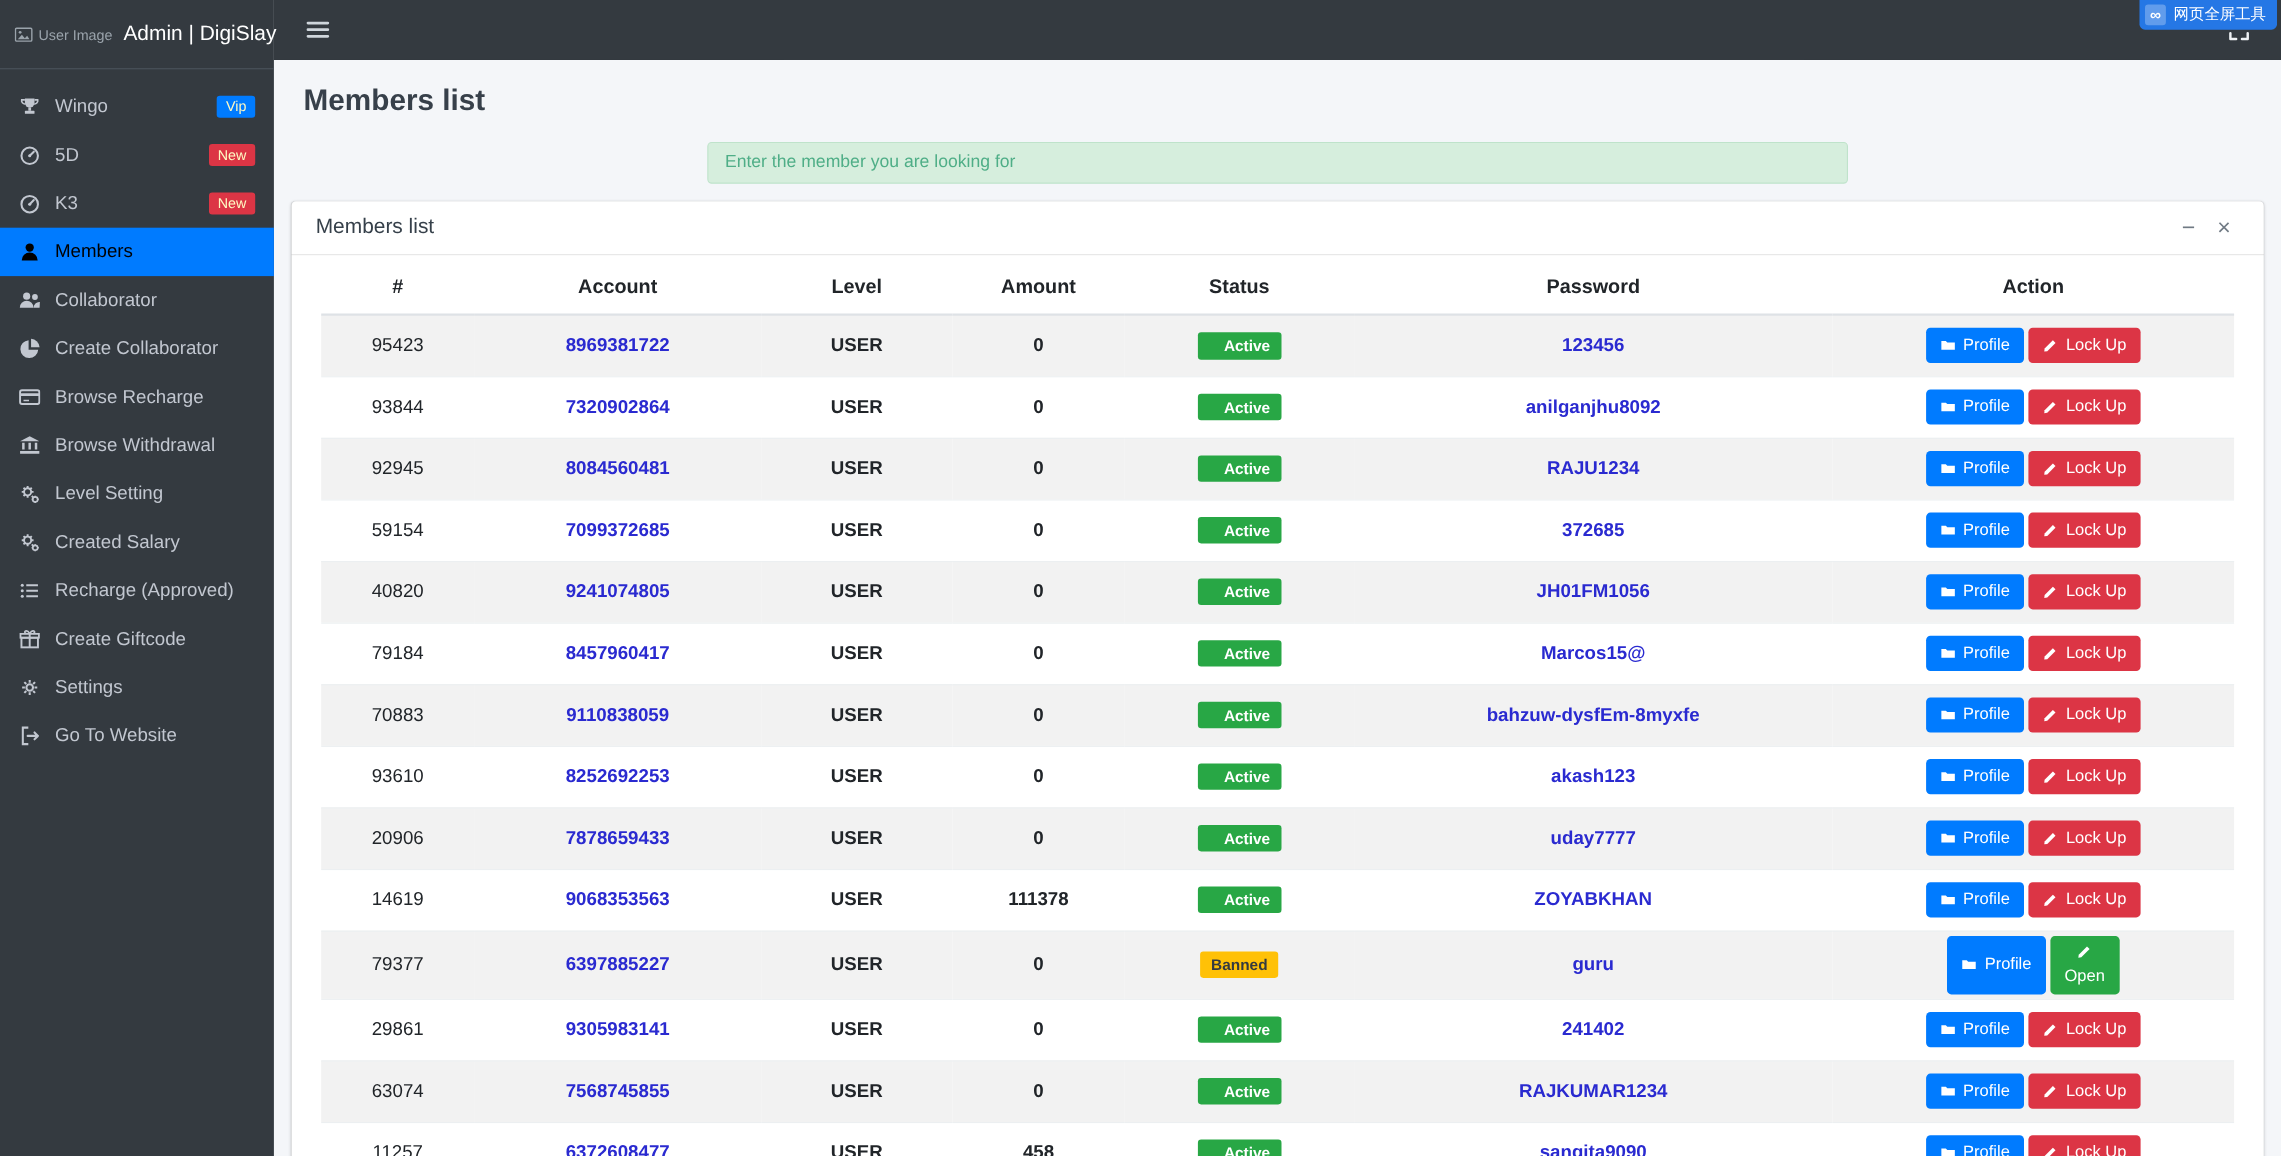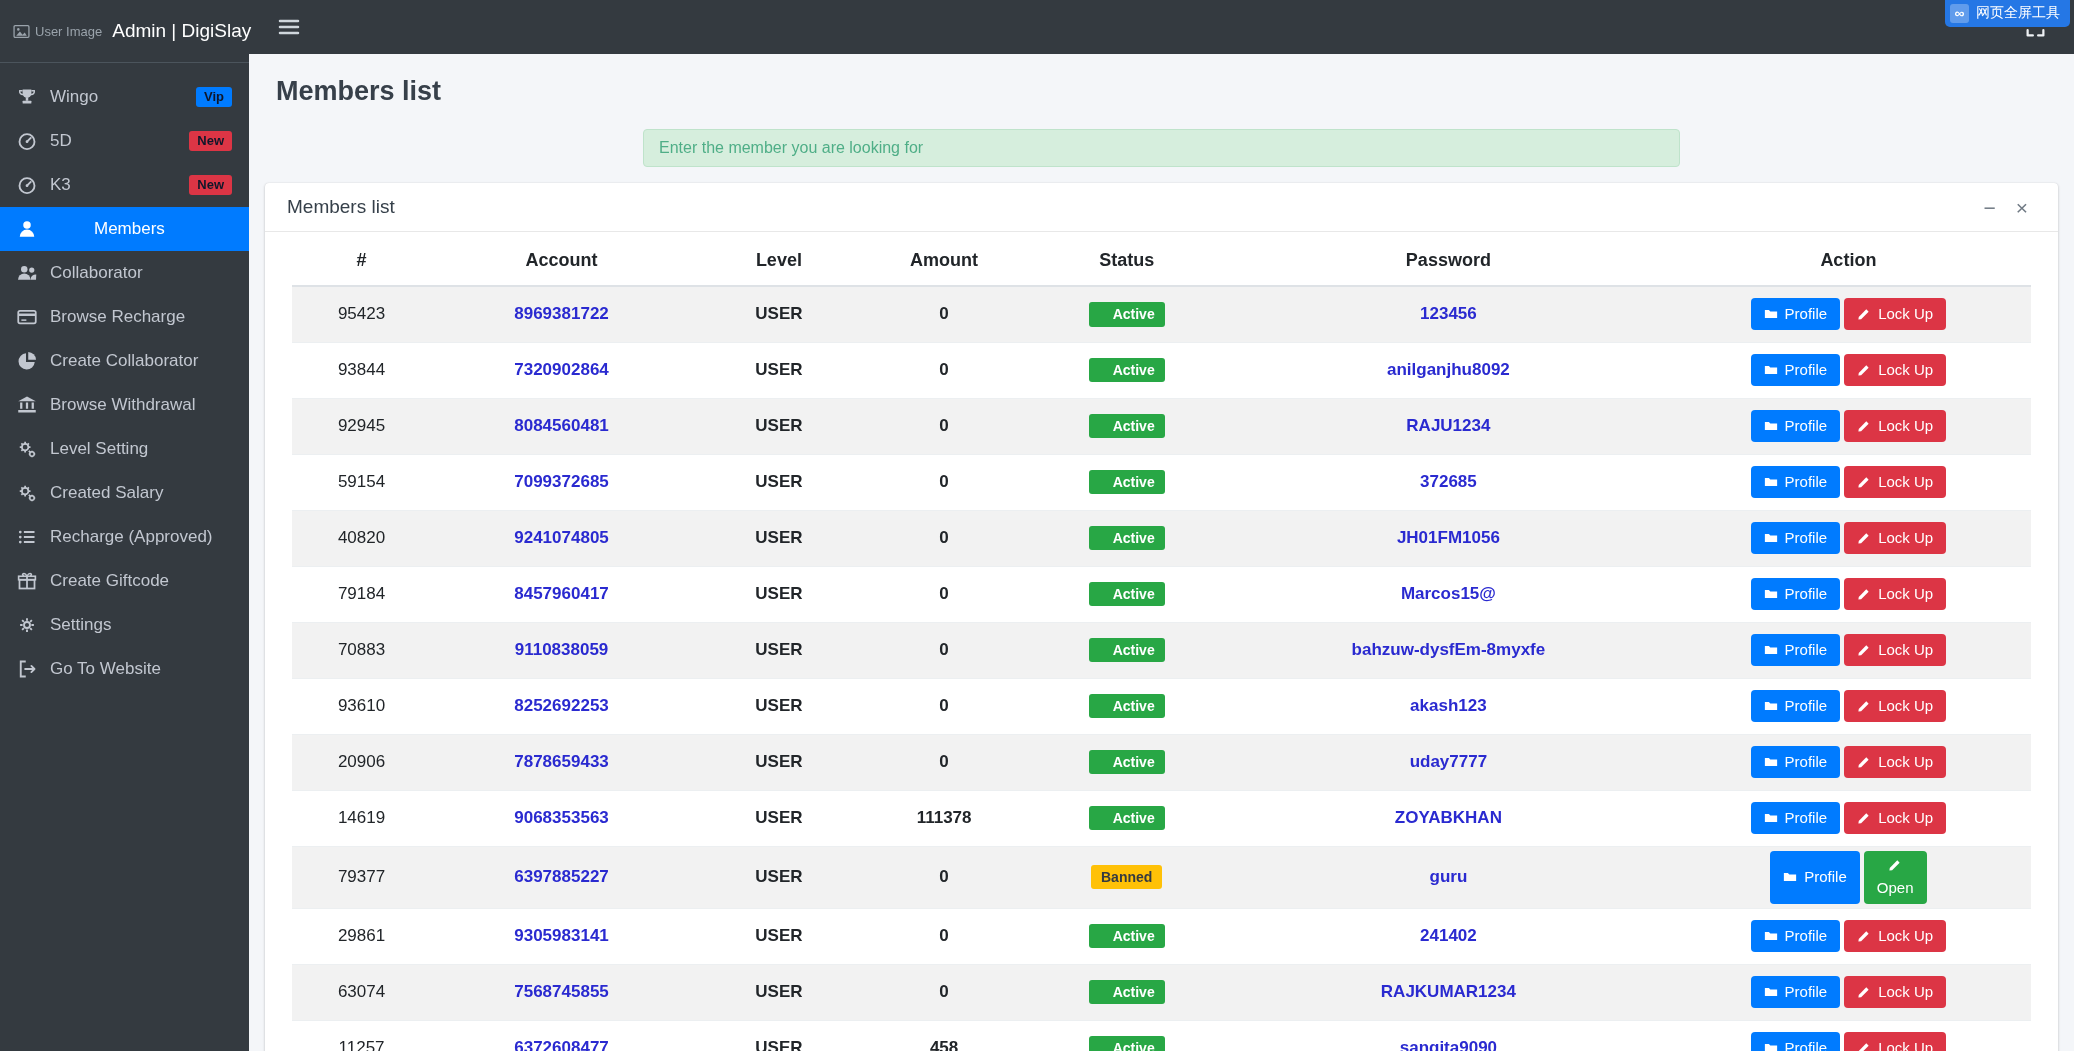--- a/index.html
+++ b/index.html
@@ -47,24 +47,24 @@
   .avatar-broken { display:flex; align-items:center; gap:5px; color:#9aa3ab; font-size:13px; flex:none; }
   .avatar-broken svg { width:17px; height:17px; }
   .brand-title { font-size:19px; color:#fff; font-weight:400; white-space:nowrap; }
 
   .menu { padding:12px 0; }
   .menu-item {
     display:flex; align-items:center; height:44px; padding:0 17px;
     color:#c2c7d0; font-size:17px; cursor:pointer; box-sizing:border-box;
   }
   .menu-item .mi-icon { width:20px; height:20px; margin-right:13px; flex:none; }
-  .menu-item.active { background:var(--primary,#007bff); color:#ffffff;gap:44px; }
+  .menu-item.active { background:var(--primary,#007bff); color:#000000; }
   .mi-label { white-space:nowrap; }
   .mi-badge {
-    margin-left:auto; font-size:13px; font-weight:700; color:#0f172a;
+    margin-left:auto; font-size:13px; font-weight:400; color:#fef9c3;
     padding:2px 8px; border-radius:3px; line-height:1.3;
   }
   .b-vip { background:var(--primary,#007bff); }
   .b-new { background:var(--danger,#dc3545); }
 
   
   .content { margin-left:249px; padding-top:54px; }
   .page-header { padding:22px 27px 0; }
   .page-title { margin:0; font-size:27px; font-weight:600; color:#37404a; }
 
@@ -278,30 +278,30 @@
   </div>
       <div class="menu-item">
     <svg class="mi-icon">
           <use href="#i-users" xlink:href="#i-users"></use>
         </svg>
     <span class="mi-label">Collaborator</span>
 
   </div>
       <div class="menu-item">
     <svg class="mi-icon">
+          <use href="#i-pie" xlink:href="#i-pie"></use>
+        </svg>
+    <span class="mi-label">Create Collaborator</span>
+
+  </div>
+      <div class="menu-item">
+    <svg class="mi-icon">
           <use href="#i-card" xlink:href="#i-card"></use>
         </svg>
     <span class="mi-label">Browse Recharge</span>
-
-  </div>
-      <div class="menu-item">
-    <svg class="mi-icon">
-          <use href="#i-pie" xlink:href="#i-pie"></use>
-        </svg>
-    <span class="mi-label">Create Collaborator</span>
 
   </div>
       <div class="menu-item">
     <svg class="mi-icon">
           <use href="#i-bank" xlink:href="#i-bank"></use>
         </svg>
     <span class="mi-label">Browse Withdrawal</span>
 
   </div>
       <div class="menu-item">

